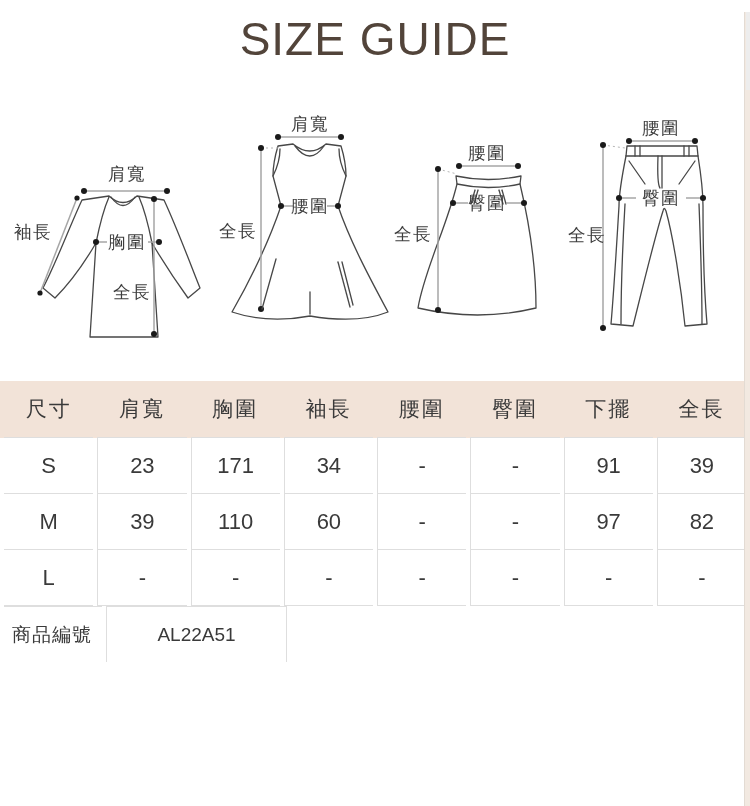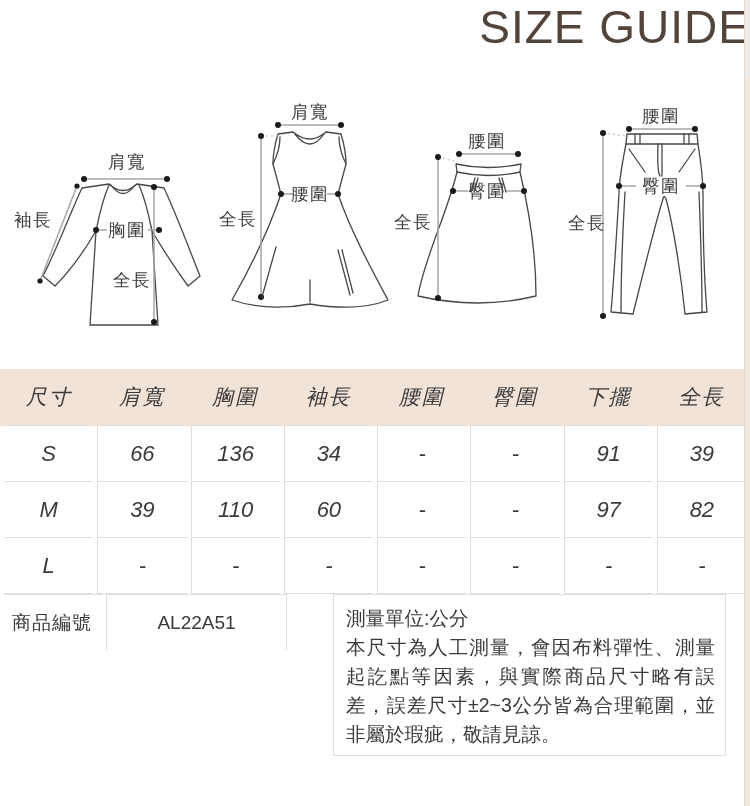--- a/index.html
+++ b/index.html
@@ -9,34 +9,34 @@
     --title:#52443a;
     --outline:#474747;
     --measure:#a6a6a6;
     --dot:#1a1a1a;
   }
   *{margin:0;padding:0;box-sizing:border-box;}
   html,body{width:750px;height:806px;overflow:hidden;background:#fff;
     font-family:"Liberation Sans", sans-serif;color:var(--text);}
   .page{position:relative;width:750px;height:806px;}
 
-  .title{margin-top:0;text-align:right;font-size:46px;line-height:54px;
+  .title{margin-top:12px;text-align:center;font-size:46px;line-height:54px;
     font-weight:400;color:var(--title);letter-spacing:1px;}
 
   .diagrams{position:relative;height:252px;margin-top:34px;}
   .diagram{position:absolute;top:0;}
   .diagram text{font-size:17.5px;fill:#3d3d3d;letter-spacing:1.5px;
     font-family:"Liberation Sans", sans-serif;}
   .outline{fill:none;stroke:var(--outline);stroke-width:1.3;stroke-linejoin:round;stroke-linecap:round;}
   .mline{stroke:var(--measure);stroke-width:1.5;}
   .dotted{stroke:#b5b5b5;stroke-width:1;stroke-dasharray:2,3;}
   .dot{fill:var(--dot);}
 
   .size-wrap{margin-top:29px;width:750px;
-    background:linear-gradient(var(--beige),var(--beige)) 0 0/100% 57px no-repeat;font-style:italic;}
+    background:linear-gradient(var(--beige),var(--beige)) 0 0/100% 57px no-repeat;}
   table{border-collapse:separate;border-spacing:4px 0;table-layout:fixed;}
   .size-table{width:750px;}
   .size-table th{height:57px;font-weight:400;font-size:21px;letter-spacing:2px;
     border-bottom:1px solid var(--border);text-align:center;vertical-align:middle;}
   .size-table td{height:56px;font-size:22px;text-align:center;vertical-align:middle;
     border-bottom:1px solid var(--border);}
   .size-table td + td{border-left:1px solid var(--border);}
 
   .bottom{display:flex;width:736px;align-items:flex-start;gap:37px;}
   .info-table{width:291px;flex:none;}
@@ -196,22 +196,22 @@
           <th>袖長</th>
           <th>腰圍</th>
           <th>臀圍</th>
           <th>下擺</th>
           <th>全長</th>
         </tr>
       </thead>
       <tbody>
         <tr>
           <td>S</td>
-          <td>66</td>
-          <td>136</td>
+          <td>23</td>
+          <td>171</td>
           <td>34</td>
           <td>-</td>
           <td>-</td>
           <td>91</td>
           <td>39</td>
         </tr>
         <tr>
           <td>M</td>
           <td>39</td>
           <td>110</td>
@@ -237,23 +237,19 @@
 
   <div class="bottom">
     <table class="info-table">
       <tbody>
         <tr>
           <th>商品編號</th>
           <td>AL22A51</td>
         </tr>
       </tbody>
     </table>
-    <div class="note-box">
-      <div>測量單位:公分</div>
-      <div>本尺寸為人工測量，會因布料彈性、測量起訖點等因素，與實際商品尺寸略有誤差，誤差尺寸±2~3公分皆為合理範圍，並非屬於瑕疵，敬請見諒。</div>
-    </div>
   </div>
 
   <div class="scrollbar">
     <div class="thumb"></div>
   </div>
 
 </div>
 
 </body></html>

